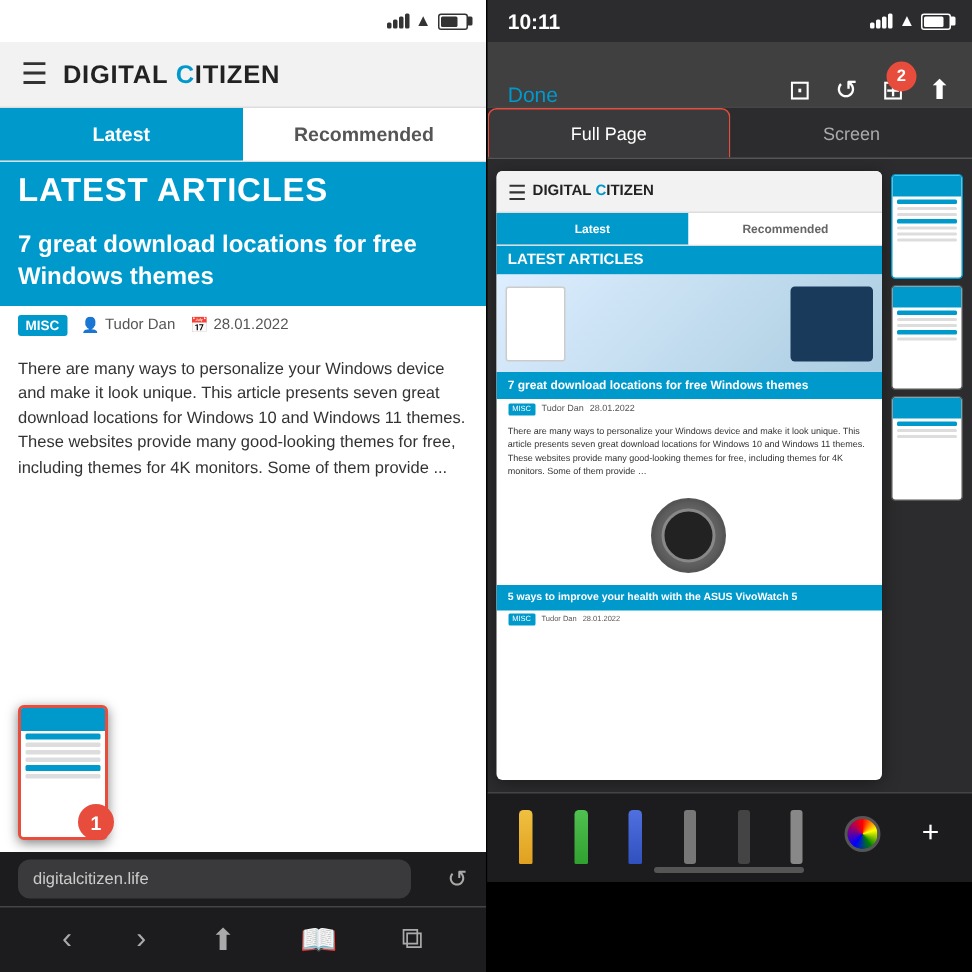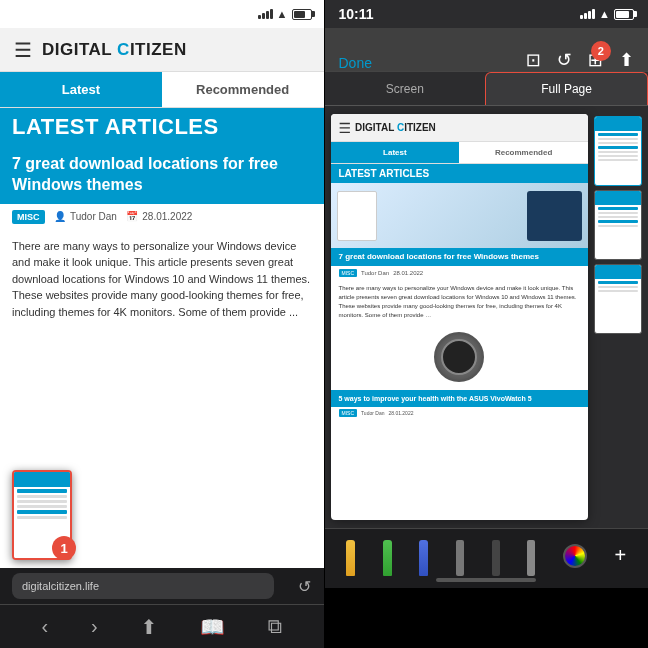--- a/index.html
+++ b/index.html
@@ -900,25 +900,25 @@
       <span class="right-icon">↺</span>
       <span class="right-icon badge-wrap">
         ⊞
         <div class="red-badge">2</div>
       </span>
       <span class="right-icon">⬆</span>
     </div>
   </div>
 
   <div class="screen-tabs-row">
+    <div class="screen-tab active">
+      <span>Full Page</span>
+    </div>
     <div class="screen-tab">
       <span>Screen</span>
-    </div>
-    <div class="screen-tab active">
-      <span>Full Page</span>
     </div>
   </div>
 
   <div class="right-content">
 
     <div class="preview-frame">
       <div class="preview-nav">
         <span class="preview-hamburger">☰</span>
         <span class="preview-logo">DIGITAL <span>C</span>ITIZEN</span>
       </div>

